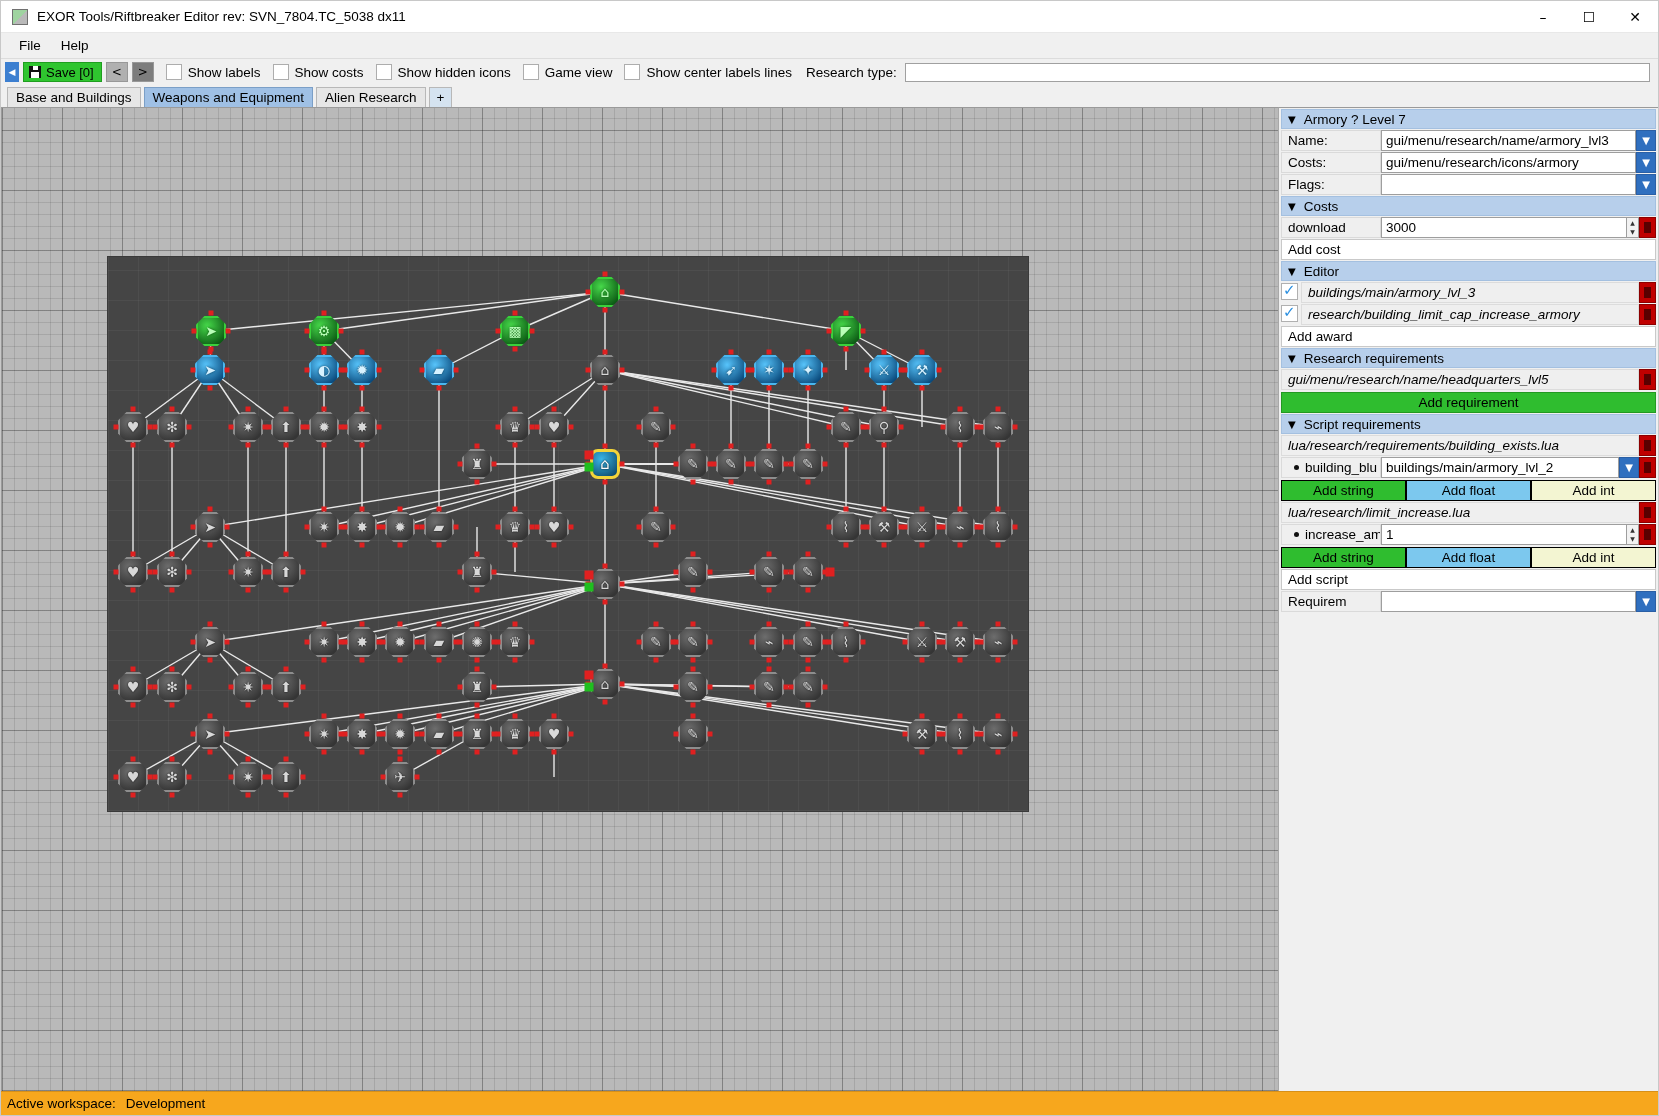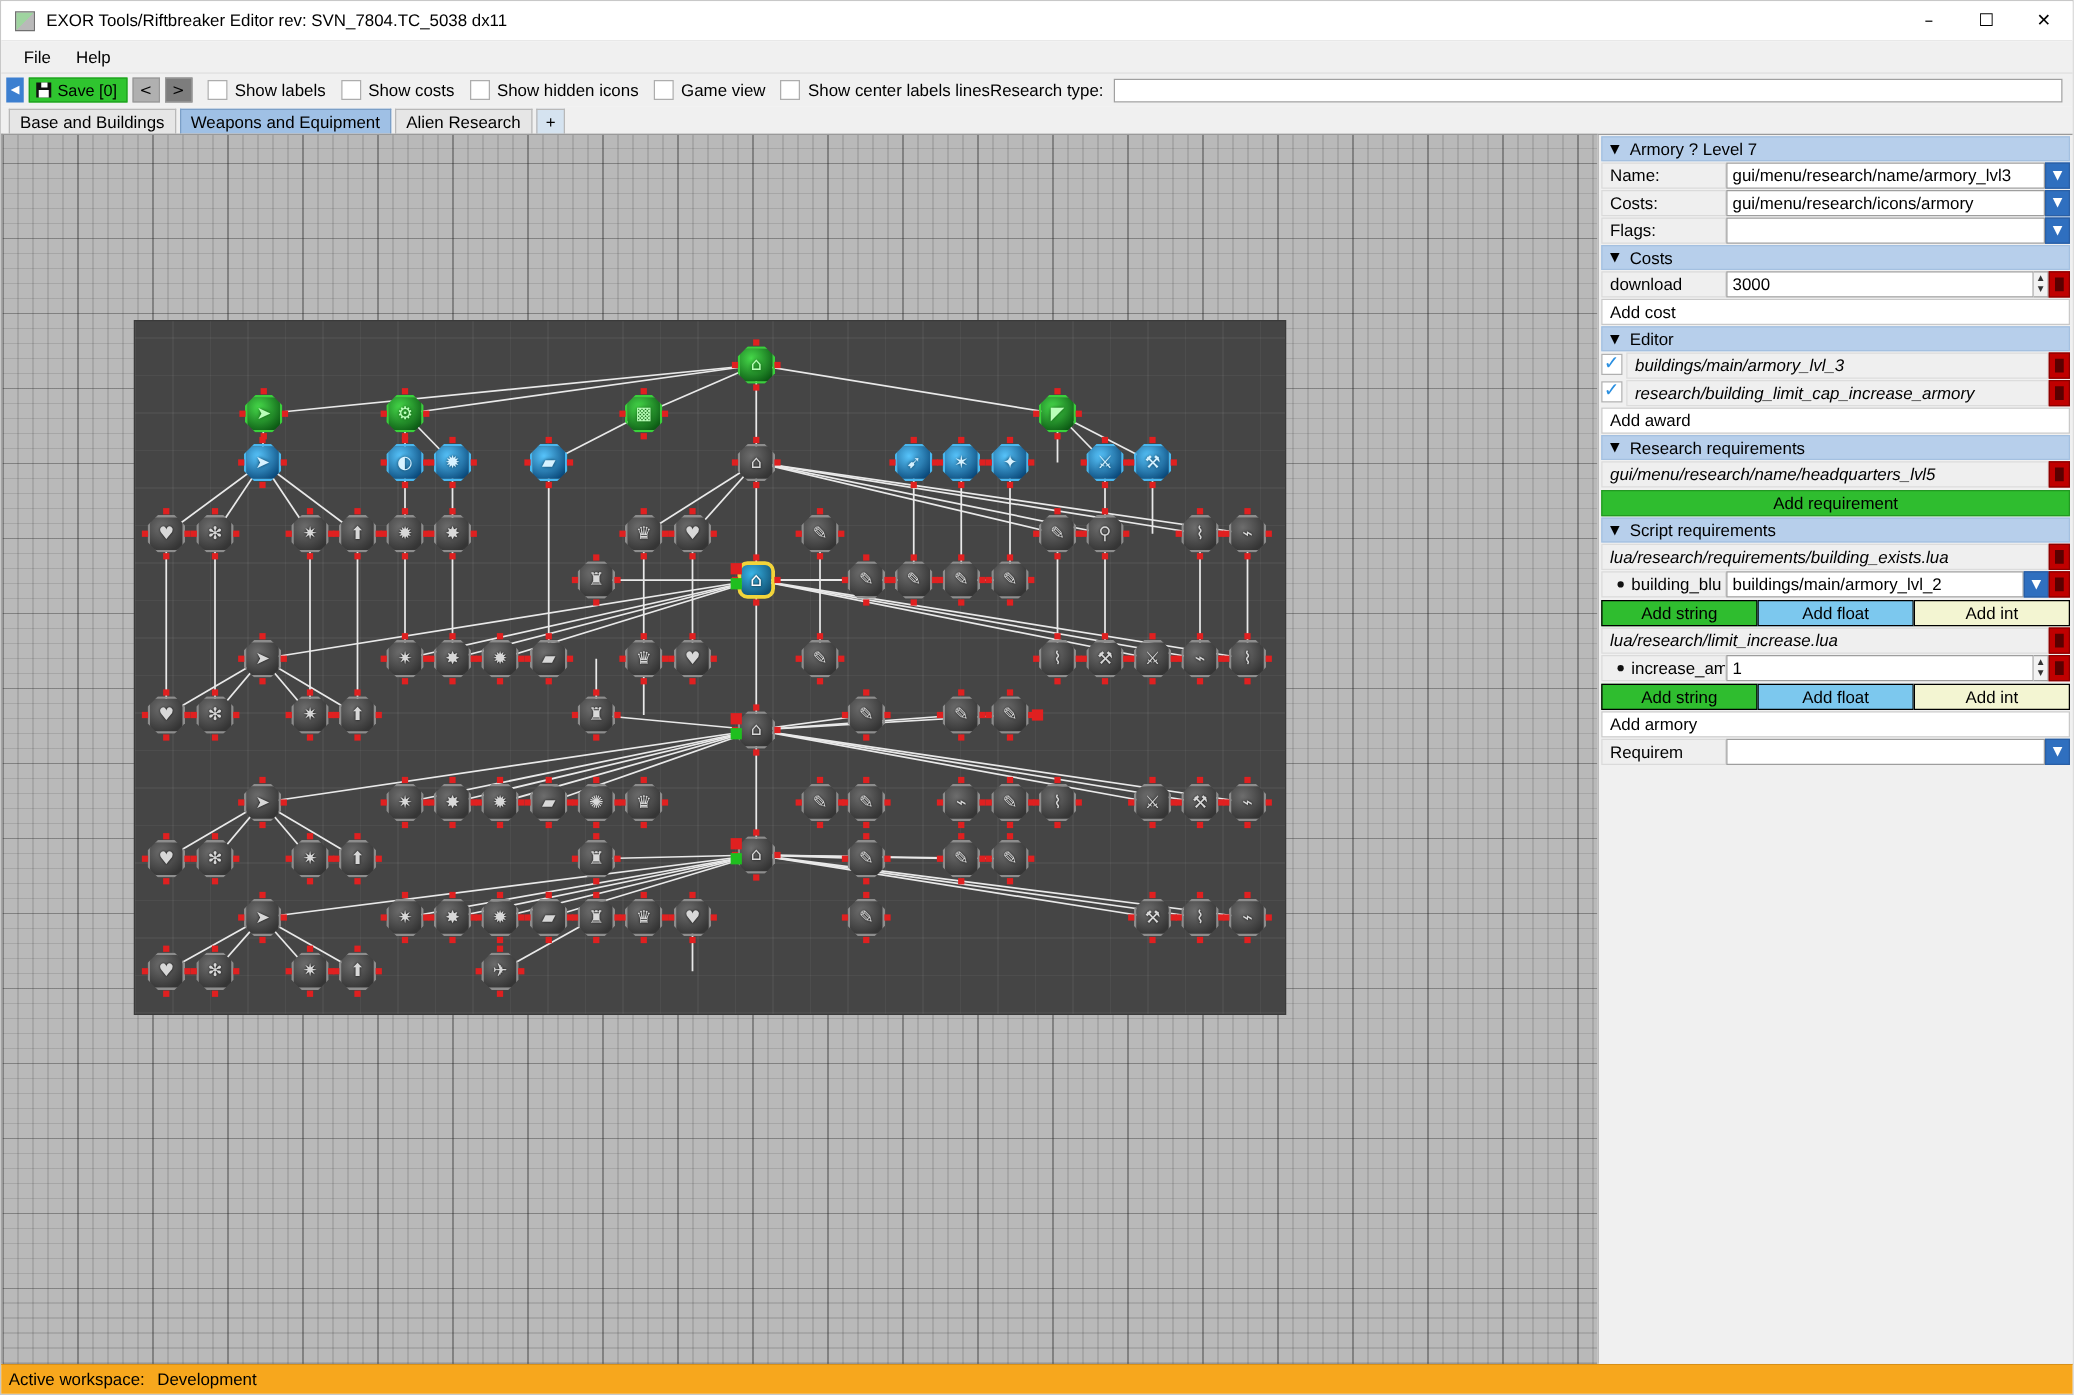--- a/index.html
+++ b/index.html
@@ -123,21 +123,21 @@
     display: flex; align-items: center;
     margin-left: 12px;
     gap: 6px;
   }
   .chk {
     width: 16px; height: 16px;
     background: #fff;
     border: 1px solid #adadad;
   }
   .chk-label { font-size: 13.5px; color: #000; white-space: nowrap; }
-  .rt-label { font-size: 13.5px; color:#000; white-space: nowrap;}
+  .rt-label { font-size: 13.5px; color:#000; margin-left: 14px; white-space: nowrap;}
   .rt-input {
     flex: 1;
     height: 19px;
     background: #fff;
     border: 1px solid #a0a0a0;
     margin-left: 8px;
     margin-right: 4px;
     font-size: 12px;
     padding: 0 3px;
   }
@@ -1589,21 +1589,21 @@
             <span>▼</span>
           </div>
         <div class="delbtn"></div>
       </div>
       <div class="btnrow">
         <div class="b-string">Add string</div>
         <div class="b-float">Add float</div>
         <div class="b-int">Add int</div>
       </div>
 
-      <div class="plainrow">Add armory</div>
+      <div class="plainrow">Add script</div>
 
       <div class="row">
         <div class="lbl">Requirem</div>
         <div class="fld"></div>
         <div class="ddarrow">▼</div>
       </div>
 
     </div>
   </div>
 

